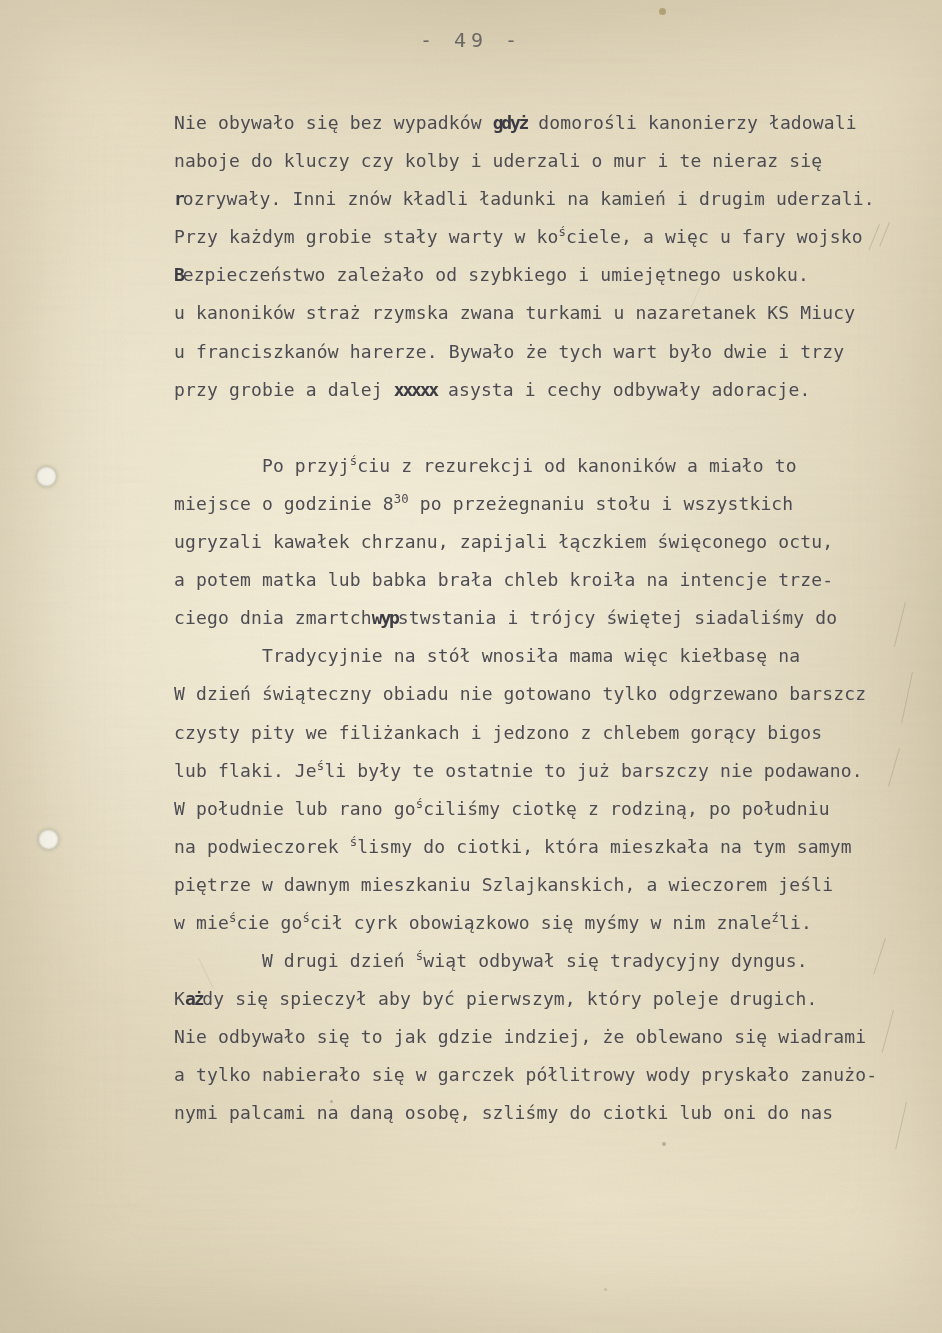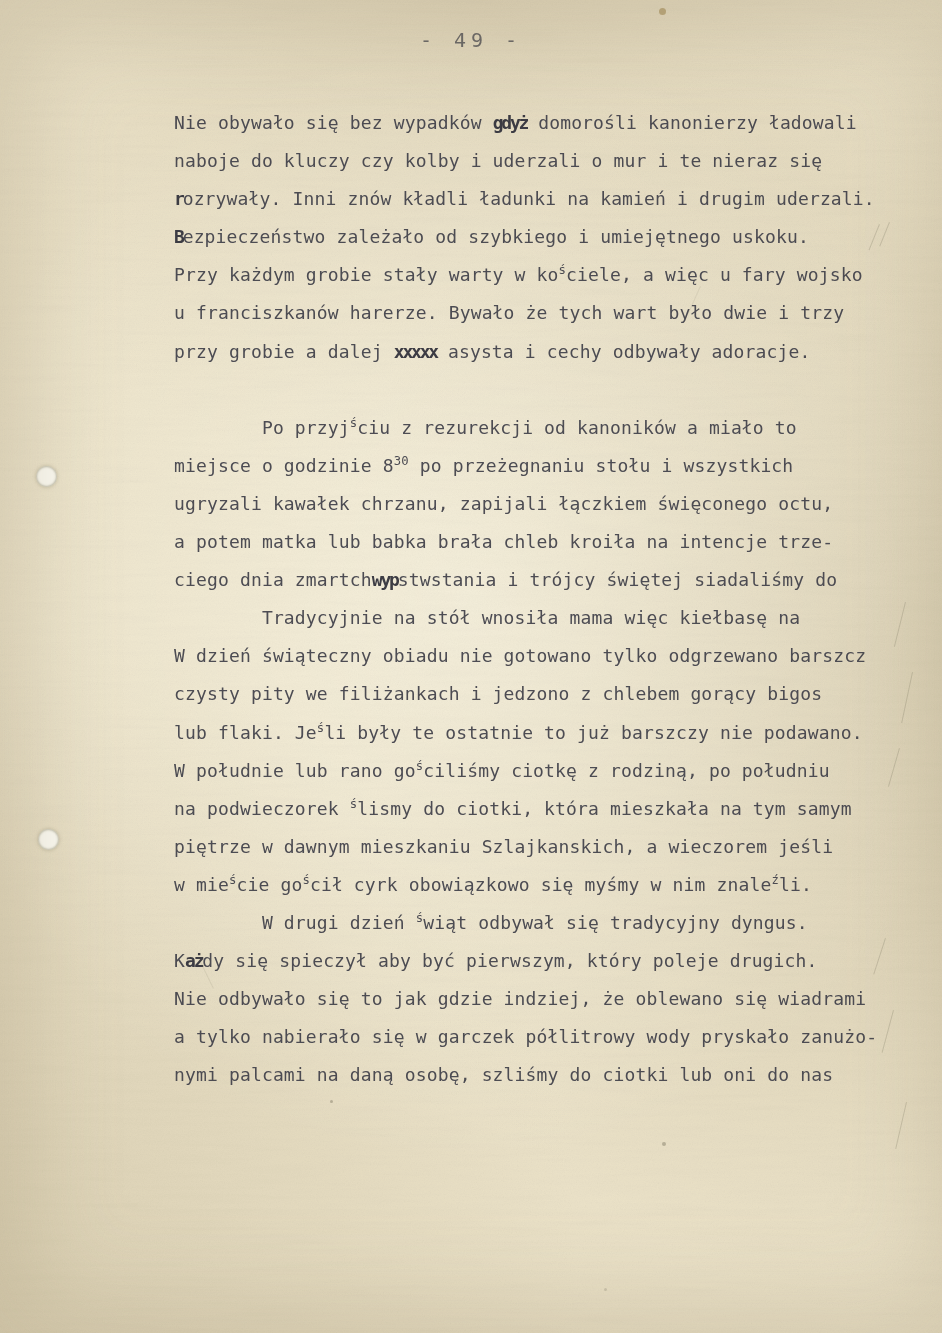--- a/index.html
+++ b/index.html
@@ -152,22 +152,23 @@
     <rect width="942" height="1333" filter="url(#ffibre)"></rect>
   </svg>
 
   <div id="page-number">- 49 -</div>
 
   <div id="body-text">
 
     <div class="ln"><span>Nie obywało się bez wypadków </span><span class="strike">gdyż</span><span> domorośli kanonierzy ładowali</span></div>
     <div class="ln">naboje do kluczy czy kolby i uderzali o mur i te nieraz się</div>
     <div class="ln"><span class="strike">r</span><span>ozrywały. Inni znów kładli ładunki na kamień i drugim uderzali.</span></div>
+    <div class="ln"><span>Przy każdym grobie stały warty w ko</span><span class="sup">ś</span><span>ciele, a więc u fary wojsko</span></div>
     <div class="ln"><span class="strike">B</span><span>ezpieczeństwo zależało od szybkiego i umiejętnego uskoku.</span></div>
-    <div class="ln"><span>Przy każdym grobie stały warty w ko</span><span class="sup">ś</span><span>ciele, a więc u fary wojsko</span></div>
+    <div class="ln">u kanoników straż rzymska zwana turkami u nazaretanek KS Miucy</div>
     <div class="ln">u franciszkanów harerze. Bywało że tych wart było dwie i trzy</div>
     <div class="ln"><span>przy grobie a dalej </span><span class="strike">xxxxx</span><span> asysta i cechy odbywały adoracje.</span></div>
 
     <div class="gap"></div>
 
     <div class="ln"><span>        Po przyj</span><span class="sup">ś</span><span>ciu z rezurekcji od kanoników a miało to</span></div>
     <div class="ln"><span>miejsce o godzinie 8</span><span class="sup">30</span><span> po przeżegnaniu stołu i wszystkich</span></div>
     <div class="ln">ugryzali kawałek chrzanu, zapijali łączkiem święconego octu,</div>
     <div class="ln">a potem matka lub babka brała chleb kroiła na intencje trze-</div>
     <div class="ln"><span>ciego dnia zmartch</span><span class="strike">wyp</span><span>stwstania i trójcy świętej siadaliśmy do</span></div>

